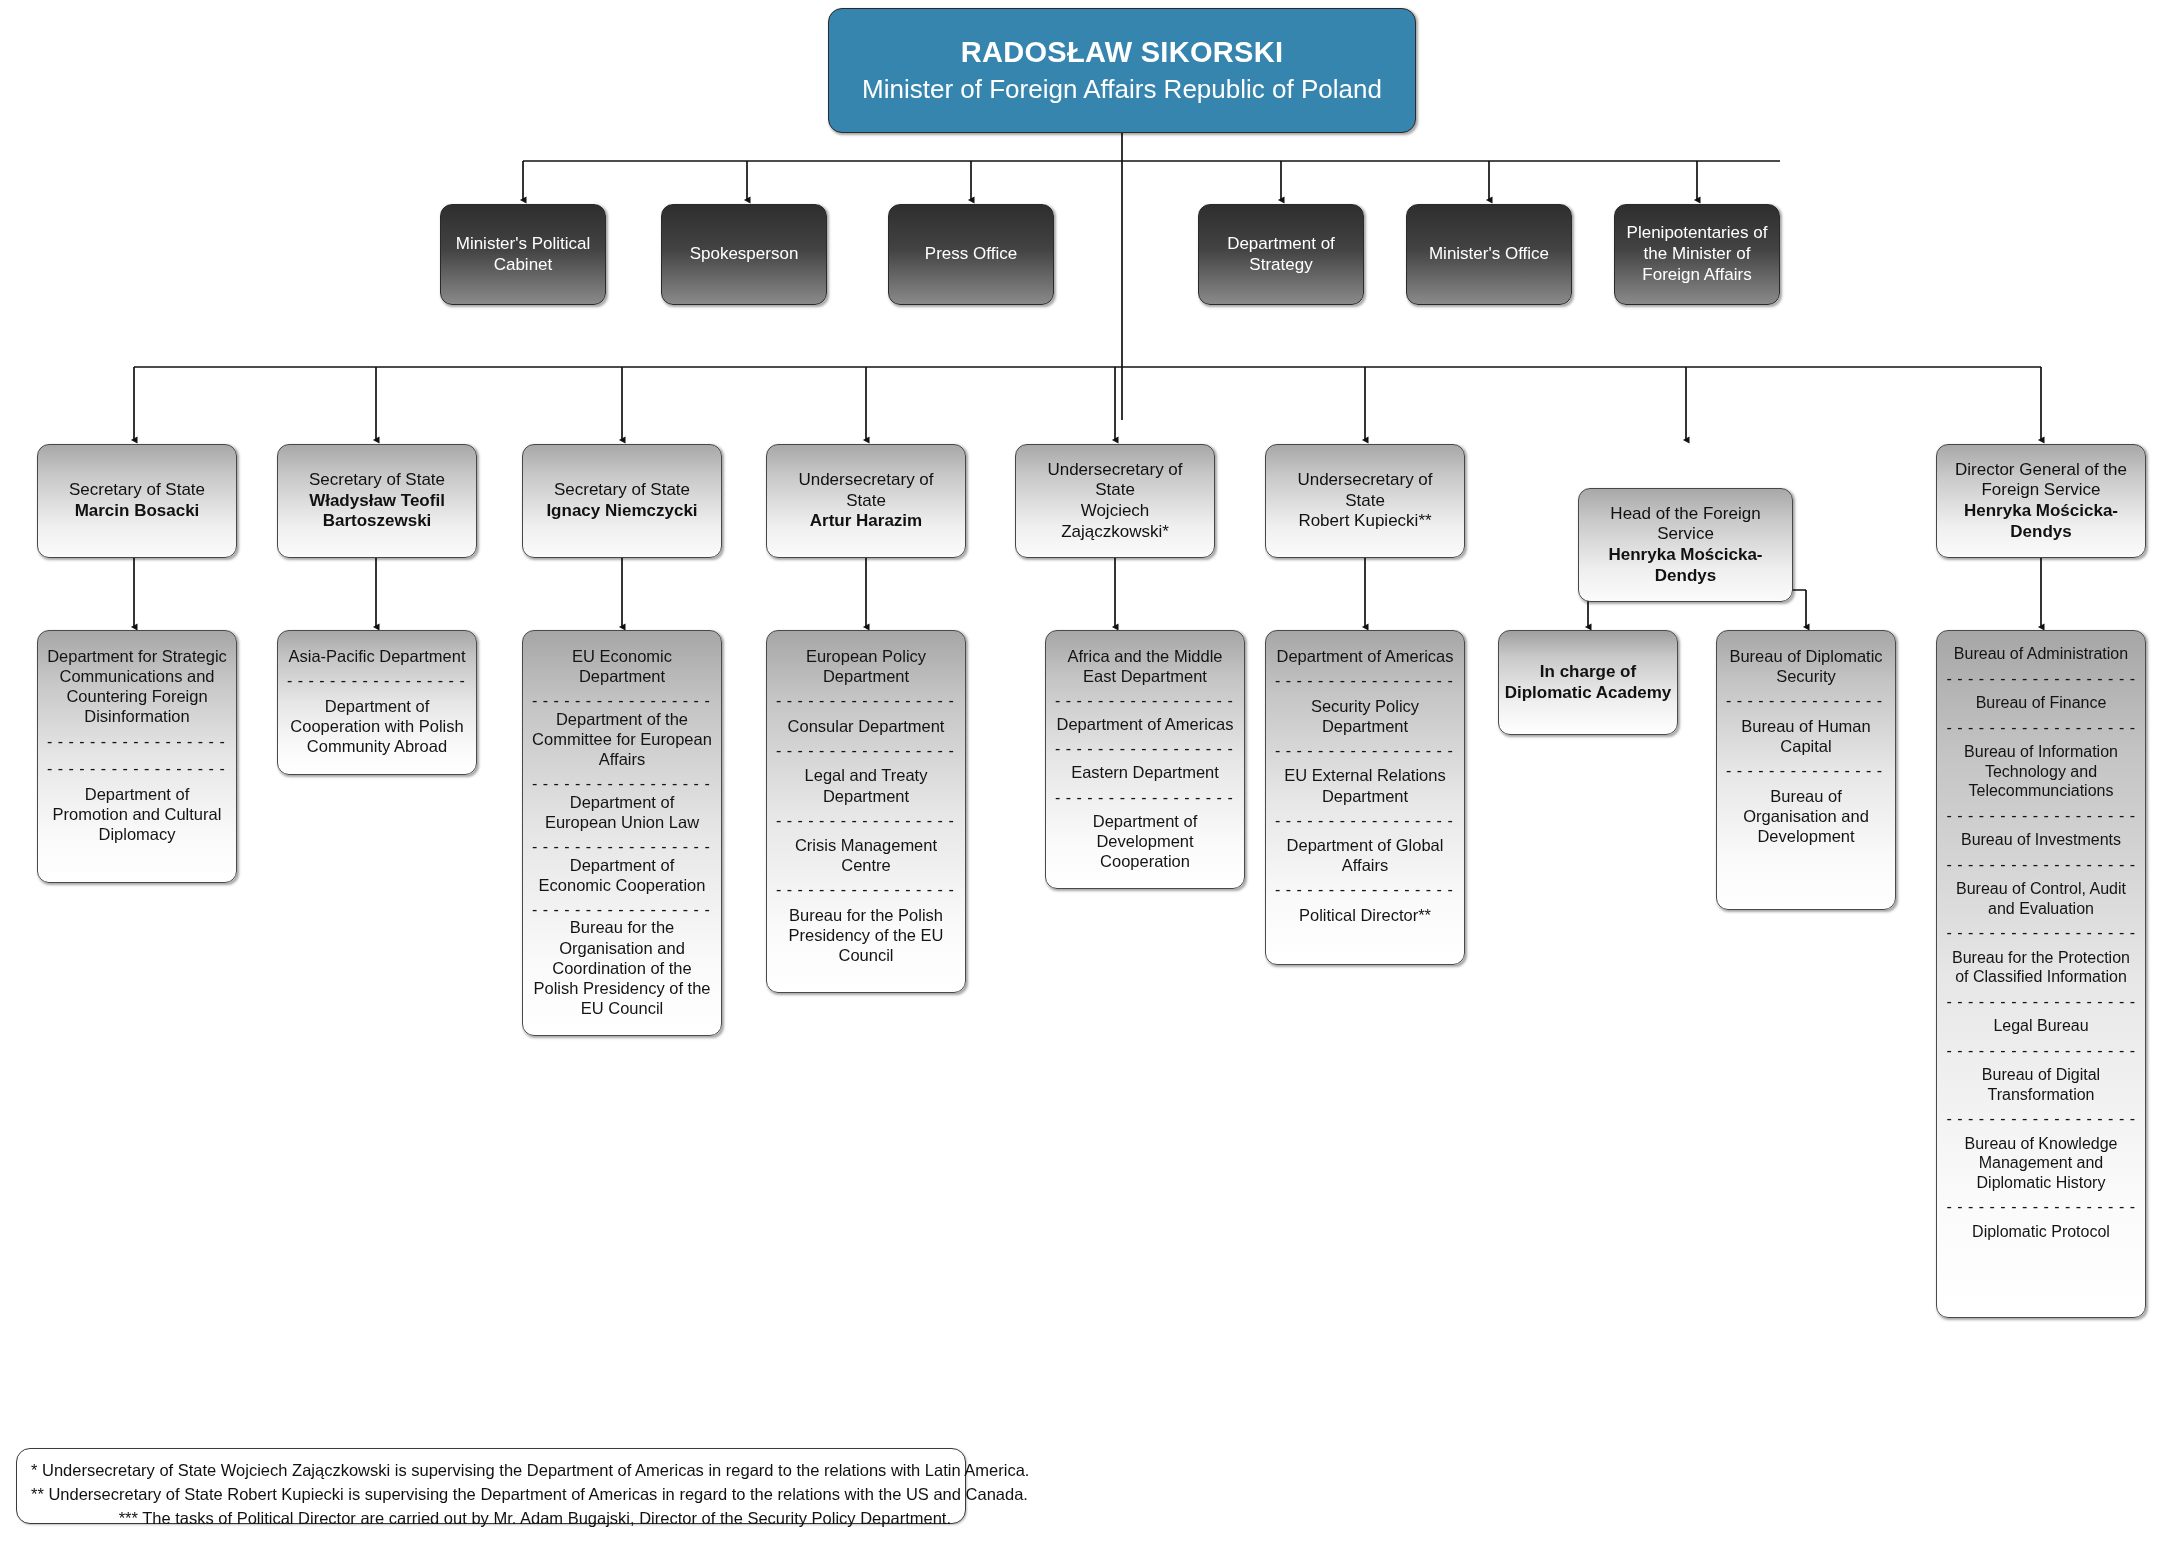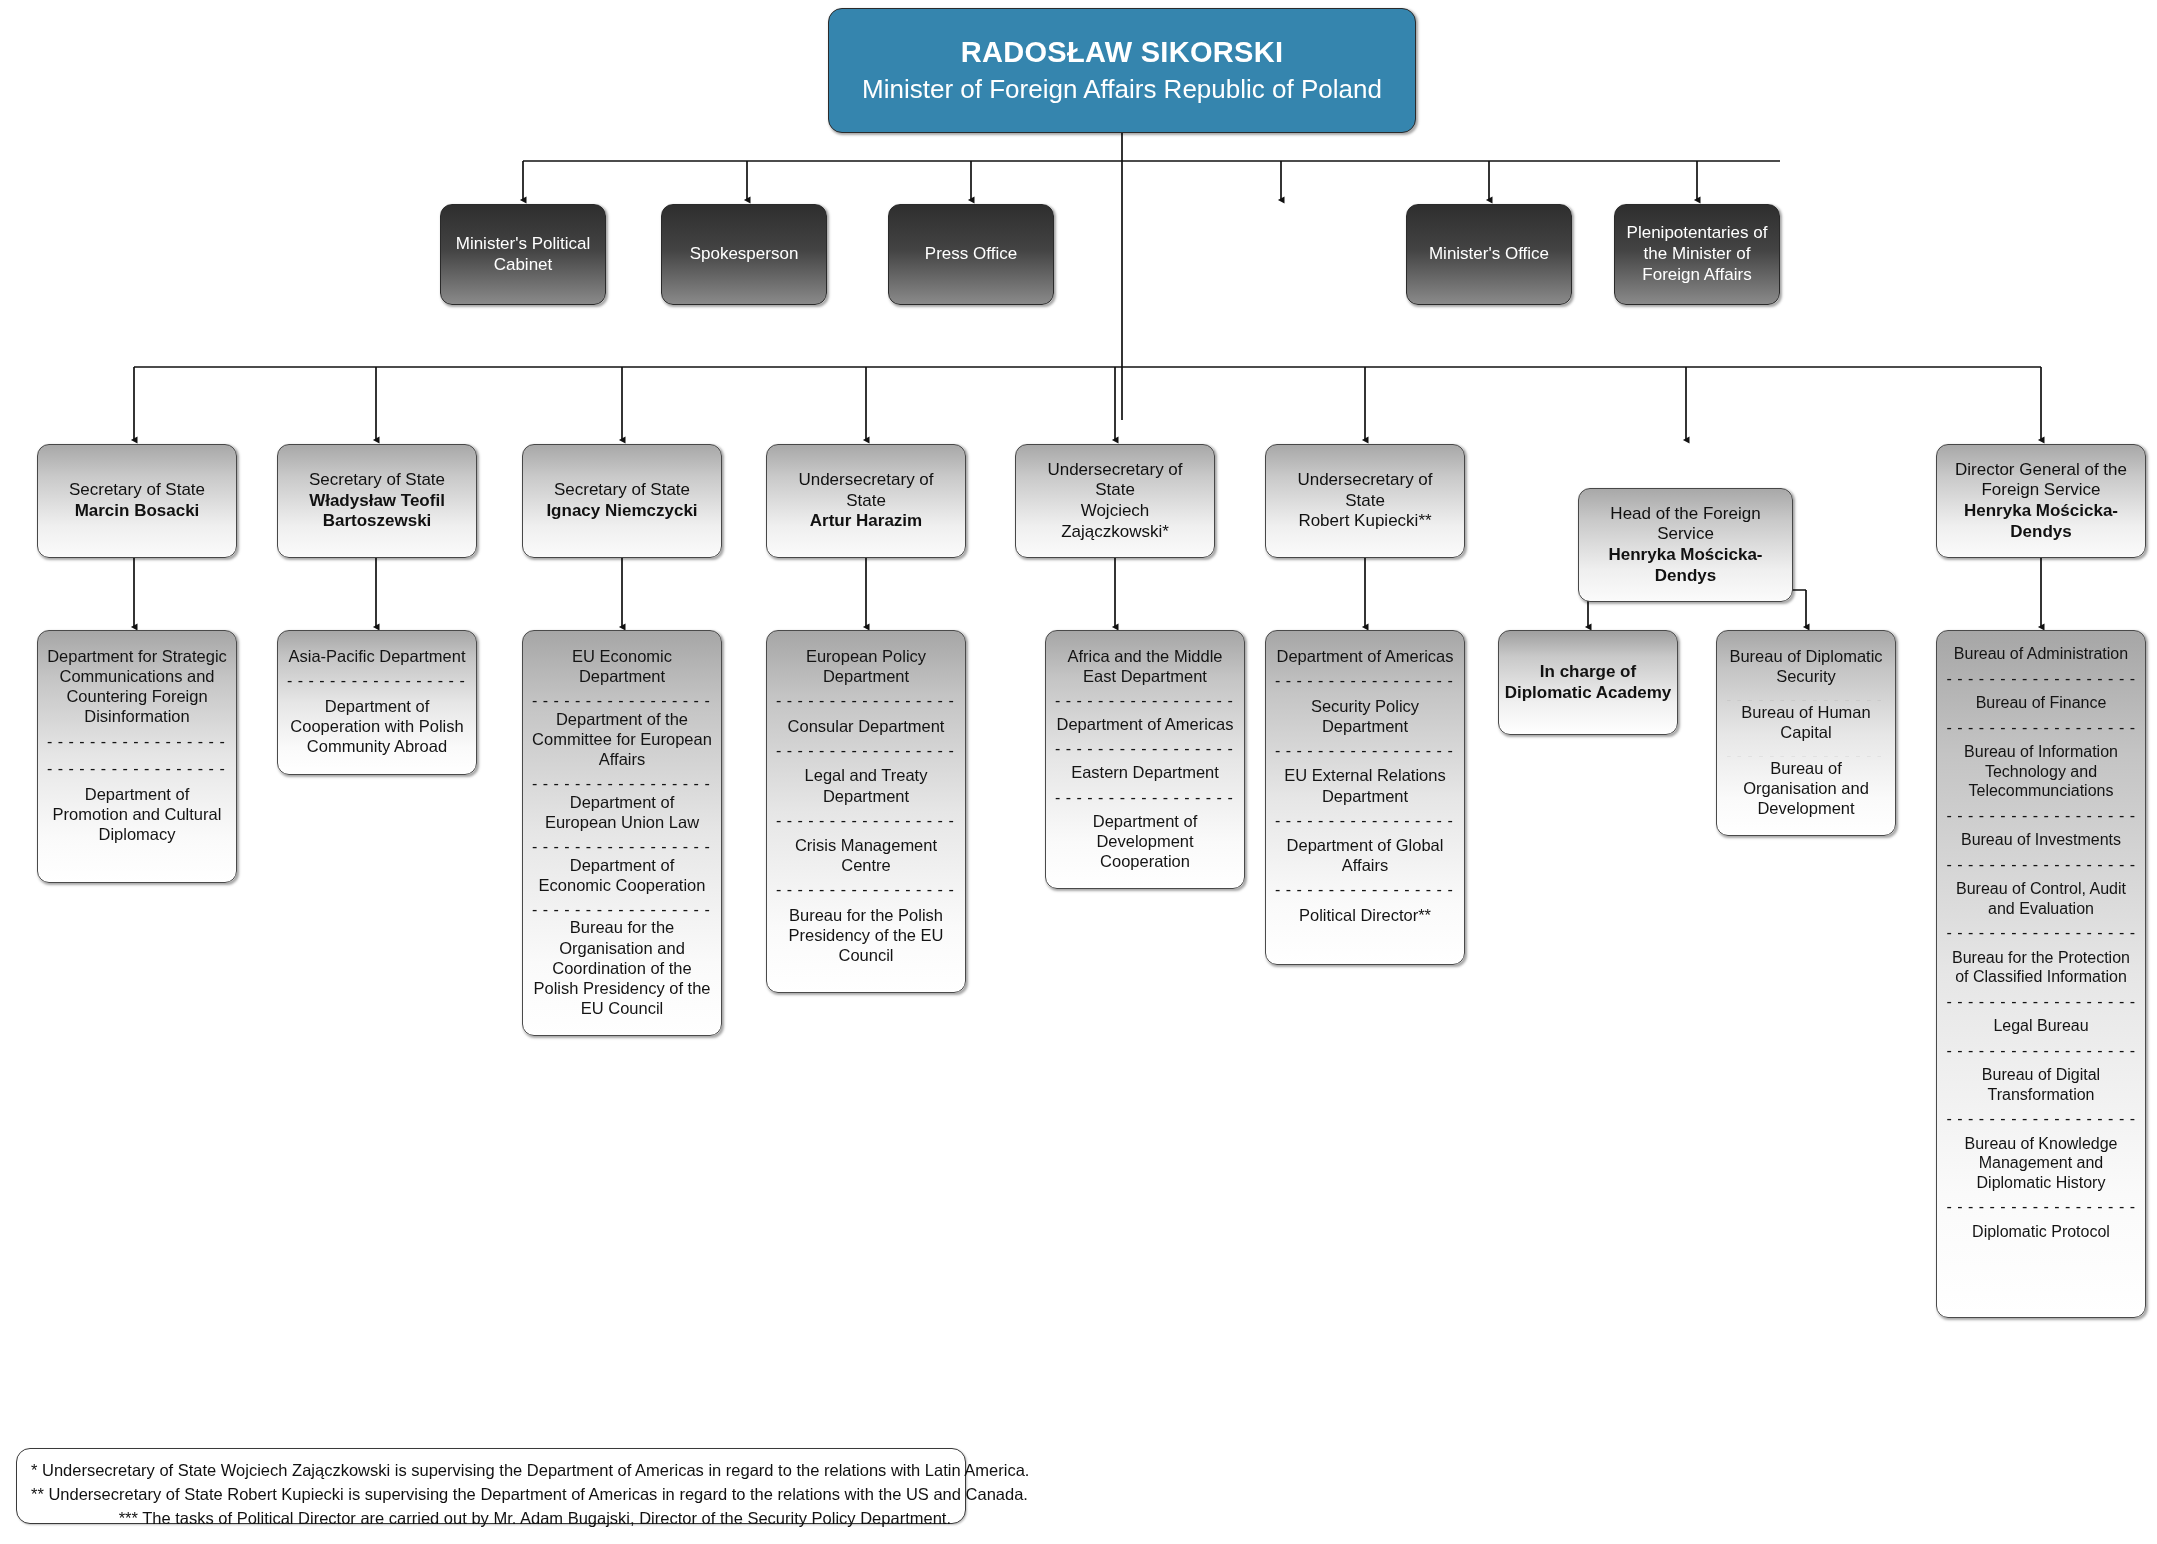--- a/index.html
+++ b/index.html
@@ -189,20 +189,23 @@
 
   <div class="node dark" style="left:440px; top:204px; width:166px; height:101px;">
     <span>Minister's Political Cabinet</span>
   </div>
   <div class="node dark" style="left:661px; top:204px; width:166px; height:101px;">
     <span>Spokesperson</span>
   </div>
   <div class="node dark" style="left:888px; top:204px; width:166px; height:101px;">
     <span>Press Office</span>
   </div>
+  <div class="node dark" style="left:1198px; top:204px; width:166px; height:101px;">
+    <span>Department of Strategy</span>
+  </div>
   <div class="node dark" style="left:1406px; top:204px; width:166px; height:101px;">
     <span>Minister's Office</span>
   </div>
   <div class="node dark" style="left:1614px; top:204px; width:166px; height:101px;">
     <span>Plenipotentaries of the Minister of Foreign Affairs</span>
   </div>
 
   <div class="node light" style="left:37px; top:444px; width:200px; height:114px;">
     <span class="title-line">Secretary of State</span>
     <span class="person">Marcin Bosacki</span>
@@ -299,21 +302,21 @@
     <span class="sep">- - - - - - - - - - - - - - - - - -</span>
     <span class="item">Department of Global Affairs</span>
     <span class="sep">- - - - - - - - - - - - - - - - - -</span>
     <span class="item">Political Director**</span>
   </div>
 
   <div class="node boldbox" style="left:1498px; top:630px; width:180px; height:105px;">
     <span>In charge of Diplomatic Academy</span>
   </div>
 
-  <div class="node deptlist" style="left:1716px; top:630px; width:180px; height:206px;">
+  <div class="node deptlist" style="left:1716px; top:630px; width:180px; height:280px;">
     <span class="item">Bureau of Diplomatic Security</span>
     <span class="sep">- - - - - - - - - - - - - - - - - -</span>
     <span class="item">Bureau of Human Capital</span>
     <span class="sep">- - - - - - - - - - - - - - - - - -</span>
     <span class="item">Bureau of Organisation and Development</span>
   </div>
 
   <div class="node deptlist" style="left:1936px; top:630px; width:210px; height:688px; font-size:16px; padding-top:12px;">
     <span class="item">Bureau of Administration</span>
     <span class="sep">- - - - - - - - - - - - - - - - - -</span>

